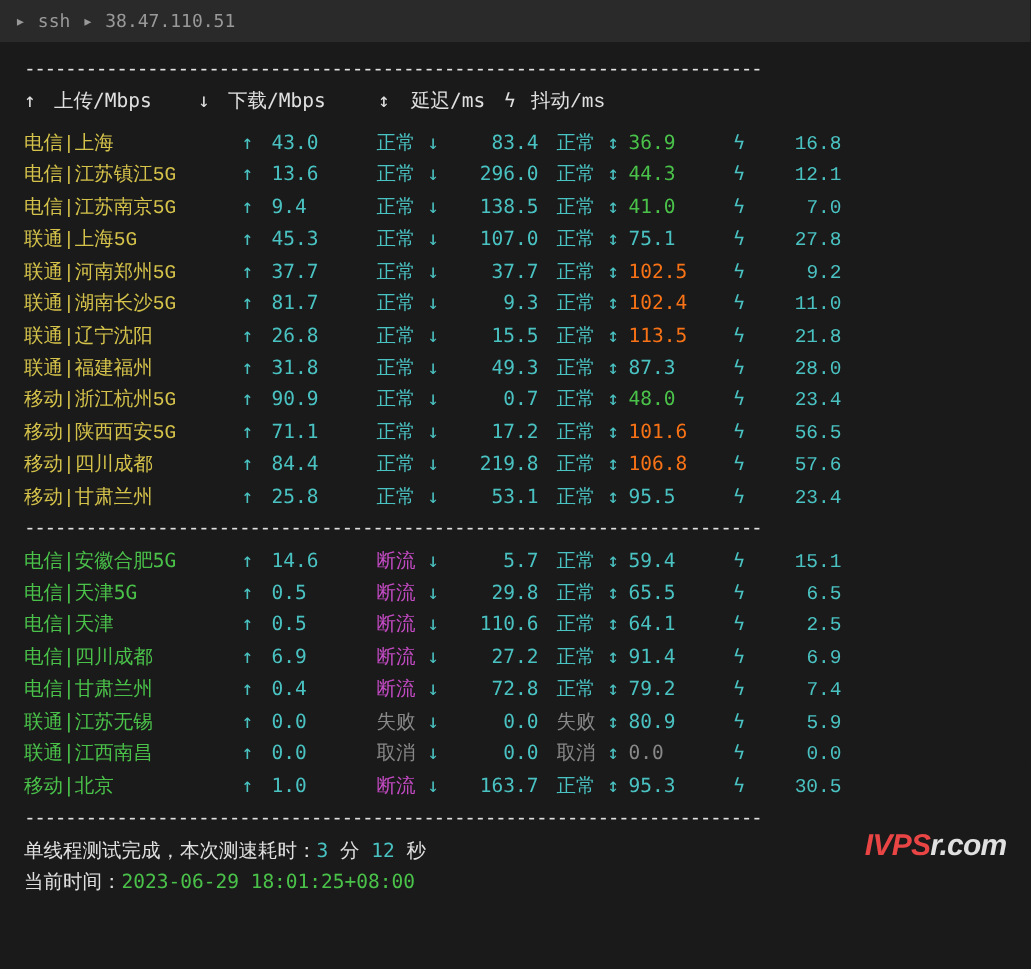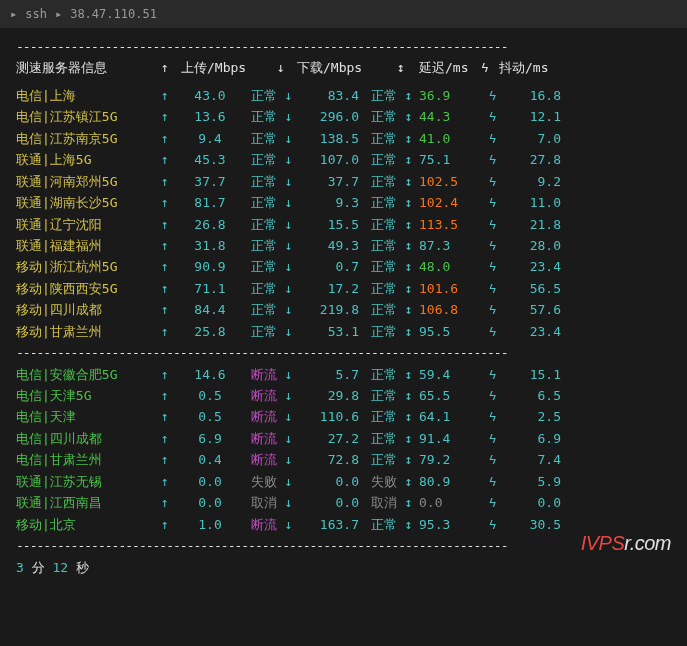--- a/index.html
+++ b/index.html
@@ -34,42 +34,42 @@
       overflow: hidden;
       letter-spacing: -1px;
     }
     .header-row, .data-row, .footer-row {
       display: flex;
       white-space: pre;
       font-size: 13px;
     }
     .col-server { width: 145px; }
     .col-arr1 { width: 20px; }
-    .col-upload { width: 58px; text-align: center; }
+    .col-upload { width: 58px; text-align: left; }
     .col-ustatus { width: 38px; text-align: right; padding-left: 4px;}
     .col-arr2 { width: 20px; }
     .col-download { width: 62px; text-align: right; }
     .col-dstatus { width: 38px; text-align: right; padding-left: 4px; }
     .col-arr3 { width: 22px; }
     .col-latency { width: 62px; text-align: left; }
     .col-arr4 { width: 18px; }
-    .col-jitter { width: 62px; text-align: right; }
+    .col-jitter { width: 62px; text-align: right; font-family: Liberation Mono, monospace; }
     .c-white { color: #e0e0e0; }
-    .c-yellow { color: #d4c24a; }
+    .c-yellow { color: #d4c24a; font-family: Liberation Mono, monospace; }
     .c-green { color: #4ac24a; }
     .c-cyan { color: #4ac2c2; }
     .c-blue { color: #f97316; }
     .c-magenta { color: #c24ac2; }
     .c-gray { color: #888; }
     .watermark {
       position: absolute;
       right: 16px;
       bottom: 26px;
       font-size: 20px;
-      font-weight: normal;
+      font-weight: bold;
       font-style: italic;
       font-family: Arial, sans-serif;
       letter-spacing: -0.5px;
     }
     .watermark .w1 { color: #e94545; }
     .watermark .w2 { color: #e0e0e0; }
   </style>
 </head>
 <body>
 
@@ -77,21 +77,20 @@
   <span>▸</span>
   <span>ssh</span>
   <span>▸</span>
   <span>38.47.110.51</span>
 </div>
 
 <div class="terminal">
   <div class="divider">------------------------------------------------------------------------</div>
 
   <div class="header-row c-white">
-    <span class="col-server">测速服务器信息</span>
     <span class="col-arr1">↑</span>
     <span class="col-upload" style="text-align:left">上传/Mbps</span>
     <span class="col-ustatus"></span>
     <span class="col-arr2">↓</span>
     <span class="col-download" style="text-align:center">下载/Mbps</span>
     <span class="col-dstatus"></span>
     <span class="col-arr3">↕</span>
     <span class="col-latency" style="text-align:left">延迟/ms</span>
     <span class="col-arr4">ϟ</span>
     <span class="col-jitter" style="text-align:left">抖动/ms</span>
@@ -122,22 +121,27 @@
       <div class="data-row"><span class="col-server c-green">电信|四川成都</span><span class="col-arr1 c-cyan">↑</span><span class="col-upload c-cyan">6.9</span><span class="col-ustatus c-magenta">断流</span><span class="col-arr2 c-cyan"> ↓</span><span class="col-download c-cyan">27.2</span><span class="col-dstatus c-cyan">正常</span><span class="col-arr3 c-cyan"> ↕</span><span class="col-latency c-cyan">91.4</span><span class="col-arr4 c-cyan"> ϟ</span><span class="col-jitter c-cyan">6.9</span></div>
       <div class="data-row"><span class="col-server c-green">电信|甘肃兰州</span><span class="col-arr1 c-cyan">↑</span><span class="col-upload c-cyan">0.4</span><span class="col-ustatus c-magenta">断流</span><span class="col-arr2 c-cyan"> ↓</span><span class="col-download c-cyan">72.8</span><span class="col-dstatus c-cyan">正常</span><span class="col-arr3 c-cyan"> ↕</span><span class="col-latency c-cyan">79.2</span><span class="col-arr4 c-cyan"> ϟ</span><span class="col-jitter c-cyan">7.4</span></div>
       <div class="data-row"><span class="col-server c-green">联通|江苏无锡</span><span class="col-arr1 c-cyan">↑</span><span class="col-upload c-cyan">0.0</span><span class="col-ustatus c-gray">失败</span><span class="col-arr2 c-cyan"> ↓</span><span class="col-download c-cyan">0.0</span><span class="col-dstatus c-gray">失败</span><span class="col-arr3 c-cyan"> ↕</span><span class="col-latency c-cyan">80.9</span><span class="col-arr4 c-cyan"> ϟ</span><span class="col-jitter c-cyan">5.9</span></div>
       <div class="data-row"><span class="col-server c-green">联通|江西南昌</span><span class="col-arr1 c-cyan">↑</span><span class="col-upload c-cyan">0.0</span><span class="col-ustatus c-gray">取消</span><span class="col-arr2 c-cyan"> ↓</span><span class="col-download c-cyan">0.0</span><span class="col-dstatus c-gray">取消</span><span class="col-arr3 c-cyan"> ↕</span><span class="col-latency c-gray">0.0</span><span class="col-arr4 c-cyan"> ϟ</span><span class="col-jitter c-cyan">0.0</span></div>
       <div class="data-row"><span class="col-server c-green">移动|北京</span><span class="col-arr1 c-cyan">↑</span><span class="col-upload c-cyan">1.0</span><span class="col-ustatus c-magenta">断流</span><span class="col-arr2 c-cyan"> ↓</span><span class="col-download c-cyan">163.7</span><span class="col-dstatus c-cyan">正常</span><span class="col-arr3 c-cyan"> ↕</span><span class="col-latency c-cyan">95.3</span><span class="col-arr4 c-cyan"> ϟ</span><span class="col-jitter c-cyan">30.5</span></div>
     </div>
 
   <div class="divider">------------------------------------------------------------------------</div>
 
   <div class="footer-row">
+    <span class="c-white">单线程测试完成，本次测速耗时：</span>
     <span class="c-cyan">3</span>
     <span class="c-white"> 分 </span>
     <span class="c-cyan">12</span>
     <span class="c-white"> 秒</span>
+  </div>
+  <div class="footer-row">
+    <span class="c-white">当前时间：</span>
+    <span class="c-green">2023-06-29 18:01:25+08:00</span>
   </div>
 
   <div class="watermark">
     <span class="w1">IVPS</span><span class="w2">r.com</span>
   </div>
 </div>
 
 </body></html>

